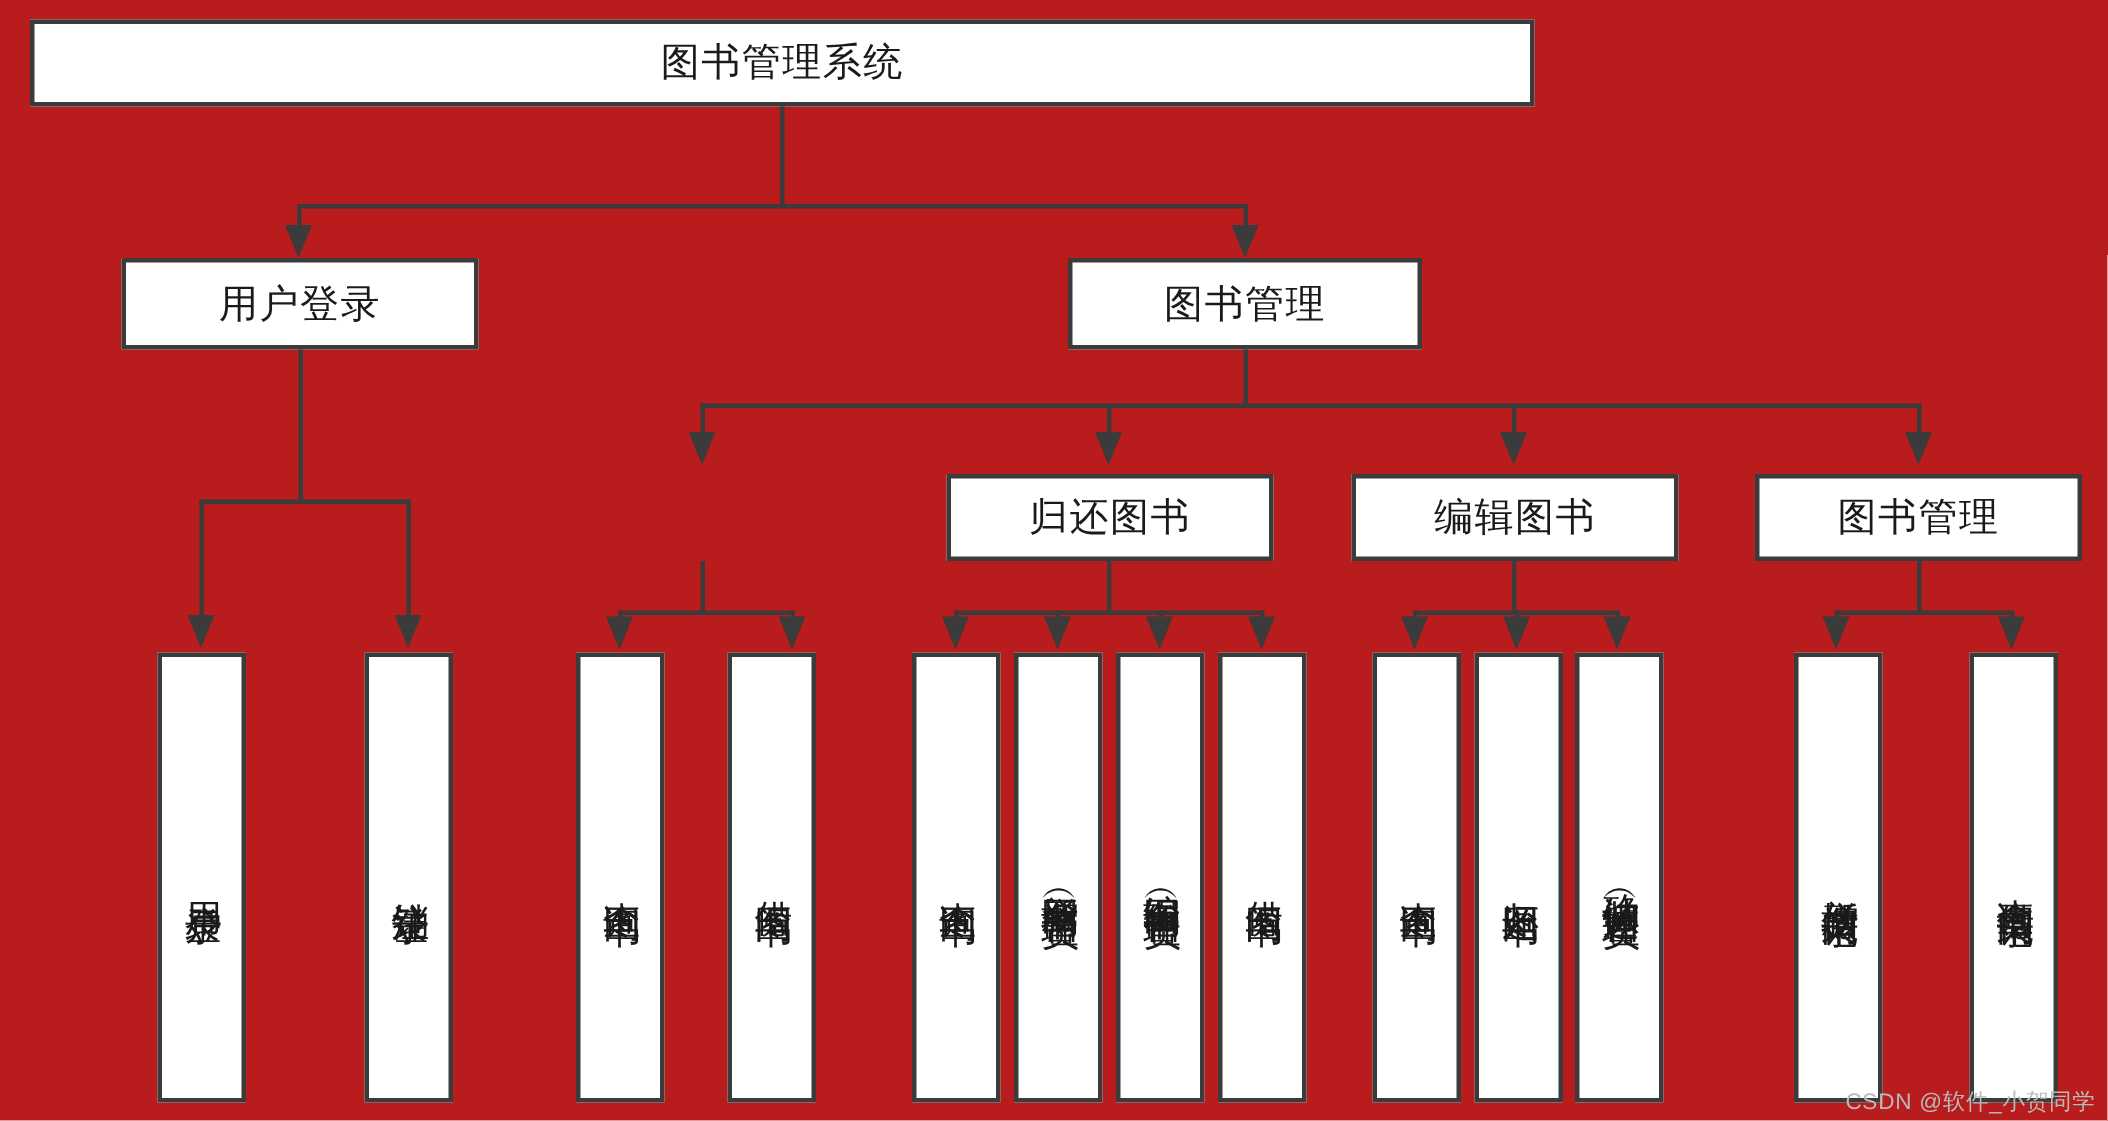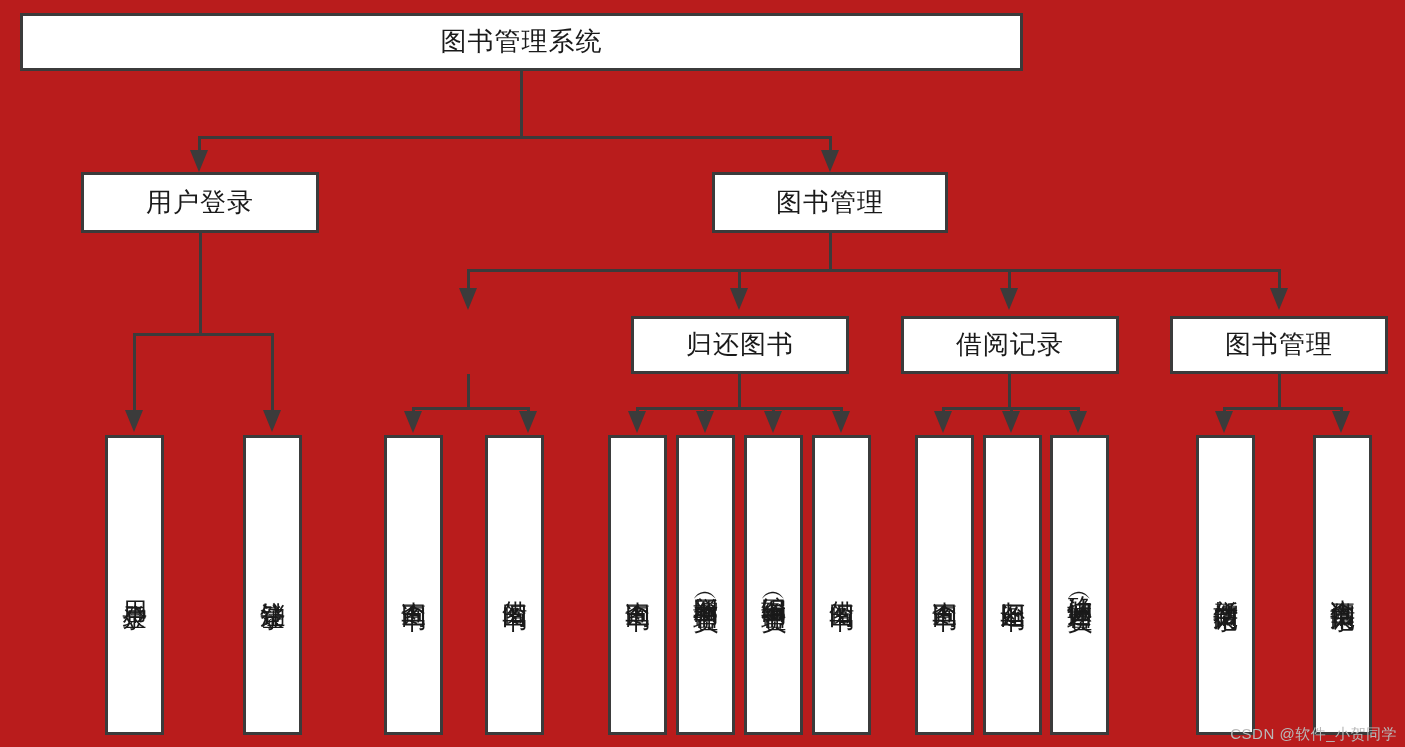--- a/index.html
+++ b/index.html
@@ -107,21 +107,21 @@
   <div class="arrow" style="left:730px; top:288px;"></div>
   <div class="edge v" style="left:1008px; top:269px; width:3px; height:22px;"></div>
   <div class="arrow" style="left:1000px; top:288px;"></div>
   <div class="edge v" style="left:1278px; top:269px; width:3px; height:22px;"></div>
   <div class="arrow" style="left:1270px; top:288px;"></div>
 
   <div class="node horiz" style="left:631px; top:316px; width:218px; height:58px;">
     <span>归还图书</span>
   </div>
   <div class="node horiz" style="left:901px; top:316px; width:218px; height:58px;">
-    <span>借阅记录</span>
+    <span>编辑图书</span>
   </div>
   <div class="node horiz" style="left:1170px; top:316px; width:218px; height:58px;">
     <span>图书管理</span>
   </div>
 
   <div class="edge v" style="left:467px; top:374px; width:3px; height:35px;"></div>
   <div class="edge h" style="left:412px; top:407px; width:118px; height:3px;"></div>
   <div class="edge v" style="left:412px; top:407px; width:3px; height:8px;"></div>
   <div class="arrow" style="left:404px; top:411px;"></div>
   <div class="edge v" style="left:527px; top:407px; width:3px; height:8px;"></div>

